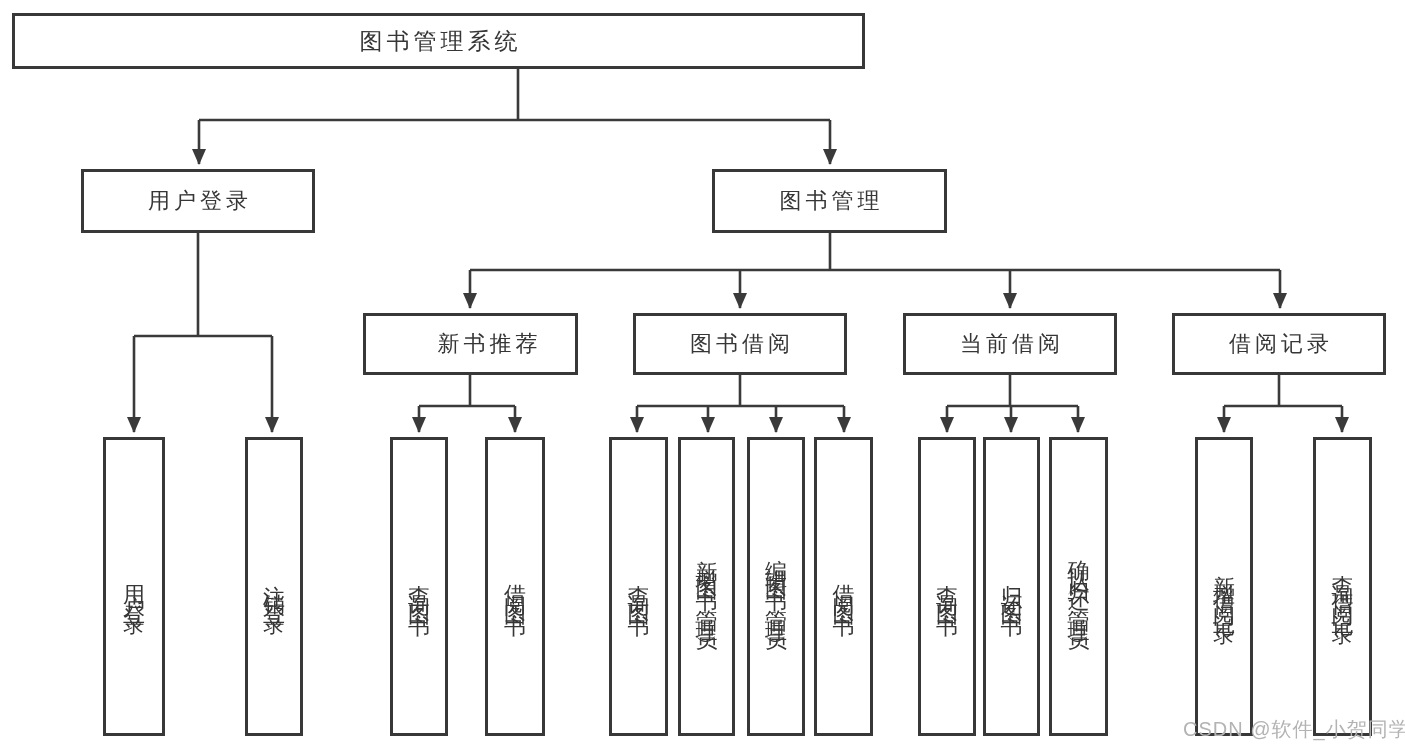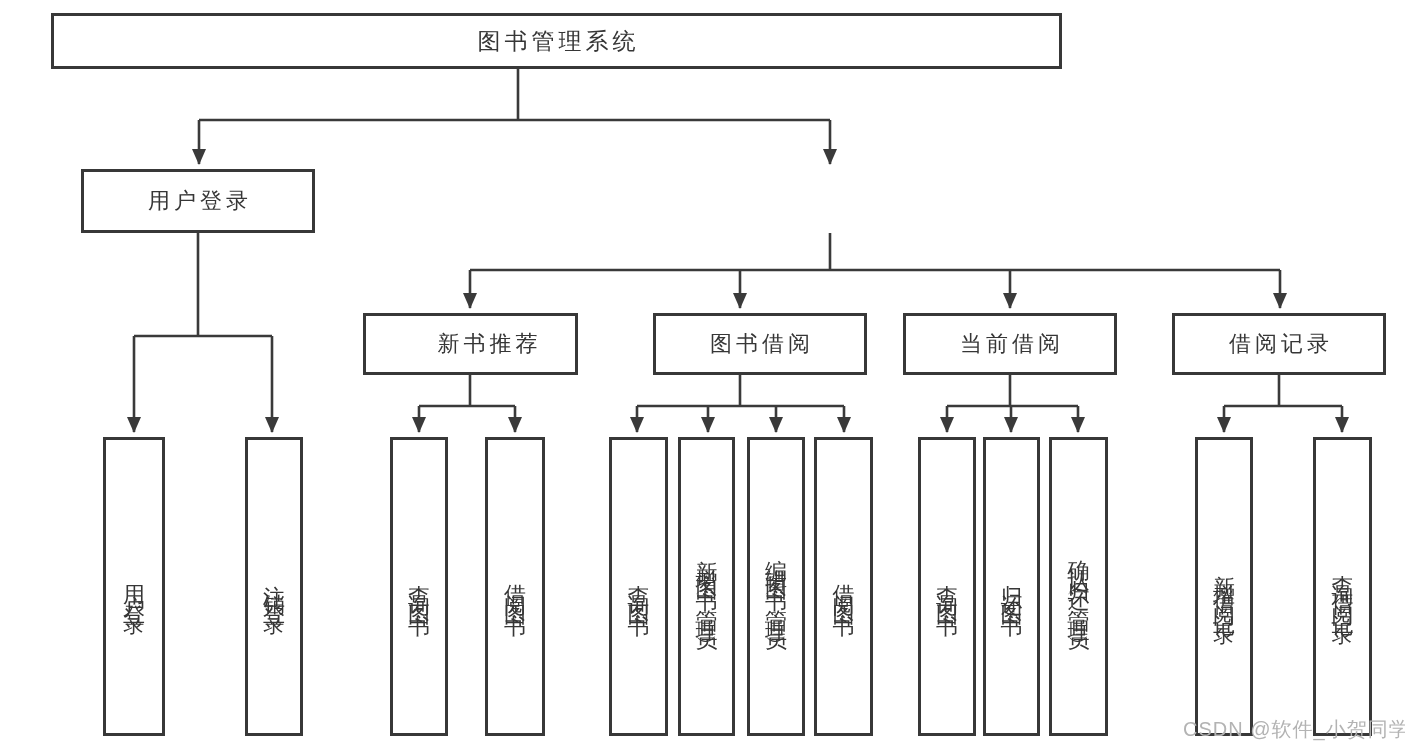--- a/index.html
+++ b/index.html
@@ -86,26 +86,27 @@
     <path class="c-line" d="M1010 375 V406 M947 406 H1078"></path>
     <line class="c-line" x1="947" y1="406" x2="947" y2="432" marker-end="url(#arrowhead)"></line>
     <line class="c-line" x1="1011" y1="406" x2="1011" y2="432" marker-end="url(#arrowhead)"></line>
     <line class="c-line" x1="1078" y1="406" x2="1078" y2="432" marker-end="url(#arrowhead)"></line>
 
     <path class="c-line" d="M1279 375 V406 M1224 406 H1342"></path>
     <line class="c-line" x1="1224" y1="406" x2="1224" y2="432" marker-end="url(#arrowhead)"></line>
     <line class="c-line" x1="1342" y1="406" x2="1342" y2="432" marker-end="url(#arrowhead)"></line>
   </svg>
 
-  <div class="node root" style="left:12px;top:13px;width:1011px;height:56px;margin-left:39px;">图书管理系统</div>
+  <div class="node root" style="left:12px;top:13px;width:853px;height:56px;">图书管理系统</div>
 
   <div class="node" style="left:81px;top:169px;width:234px;height:64px;">用户登录</div>
+  <div class="node" style="left:712px;top:169px;width:235px;height:64px;">图书管理</div>
 
   <div class="node" style="left:363px;top:313px;width:215px;height:62px;padding-left:34px;">新书推荐</div>
-  <div class="node" style="left:633px;top:313px;width:214px;height:62px;margin-left:20px;">图书借阅</div>
+  <div class="node" style="left:633px;top:313px;width:214px;height:62px;">图书借阅</div>
   <div class="node" style="left:903px;top:313px;width:214px;height:62px;">当前借阅</div>
   <div class="node" style="left:1172px;top:313px;width:214px;height:62px;">借阅记录</div>
 
   <div class="vnode" style="left:103px;width:62px;">用户登录</div>
   <div class="vnode" style="left:245px;width:58px;">注销登录</div>
 
   <div class="vnode" style="left:390px;width:58px;">查询图书</div>
   <div class="vnode" style="left:485px;width:60px;">借阅图书</div>
 
   <div class="vnode" style="left:609px;width:59px;">查询图书</div>

